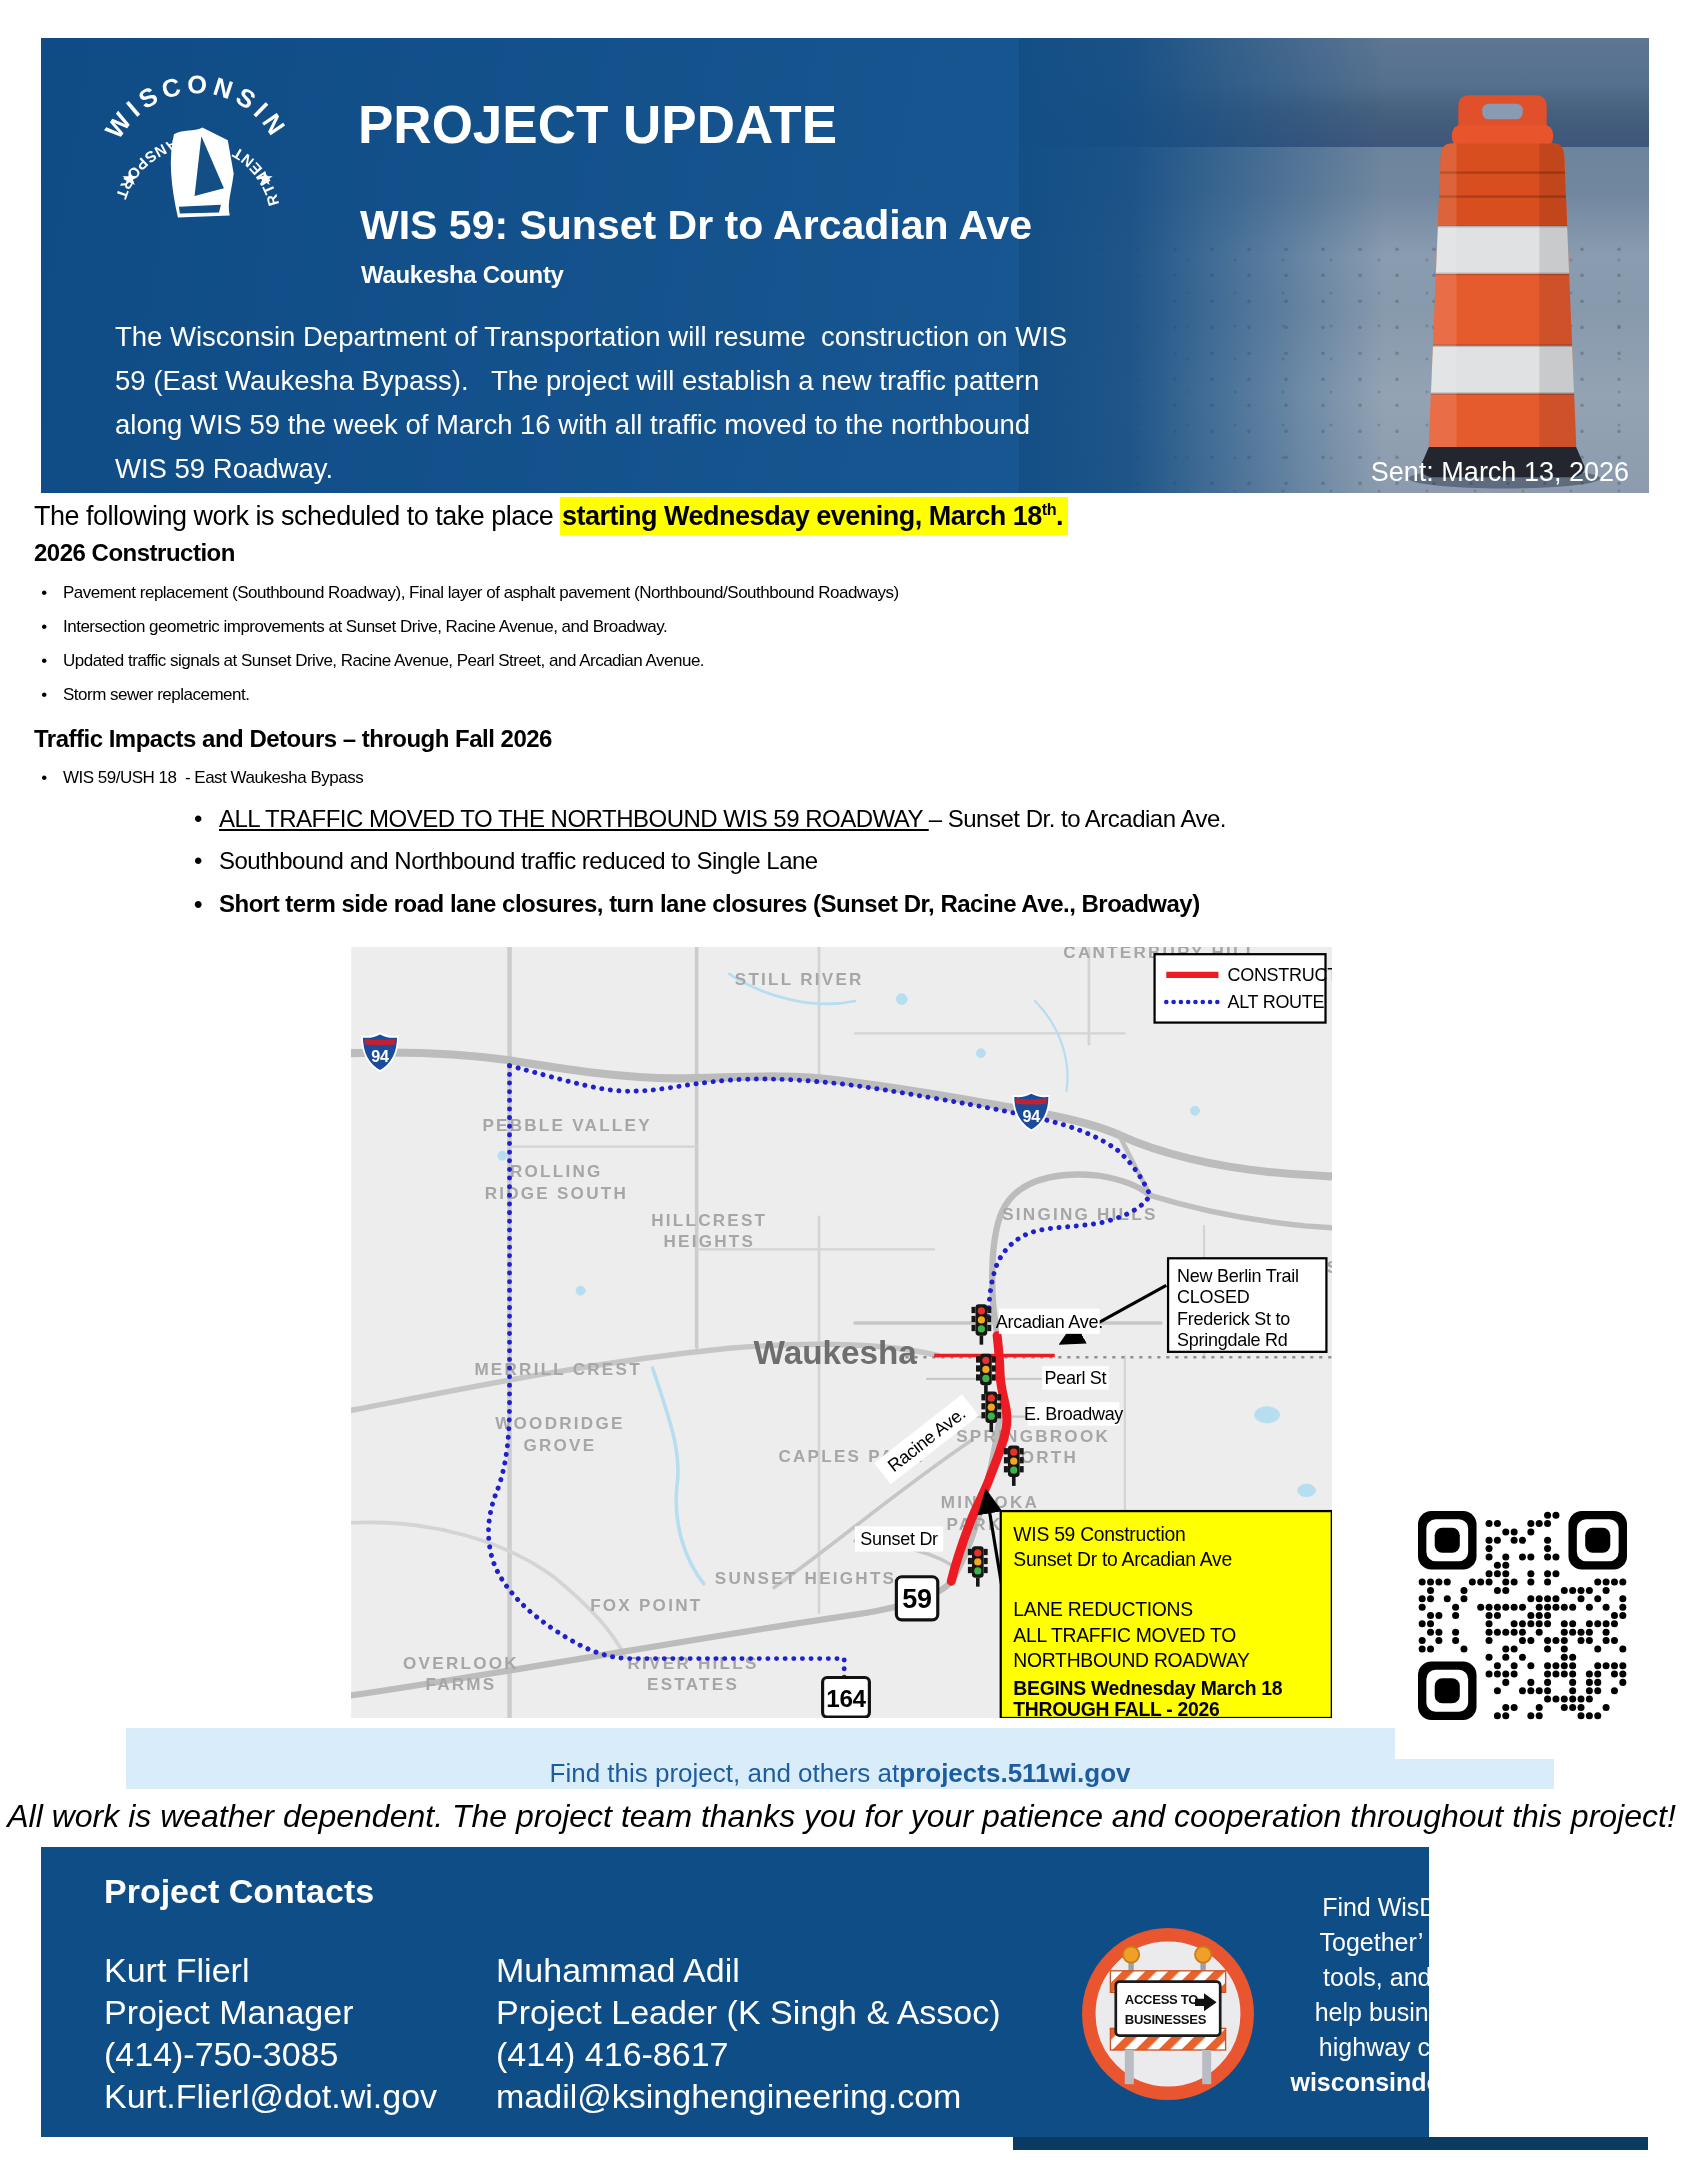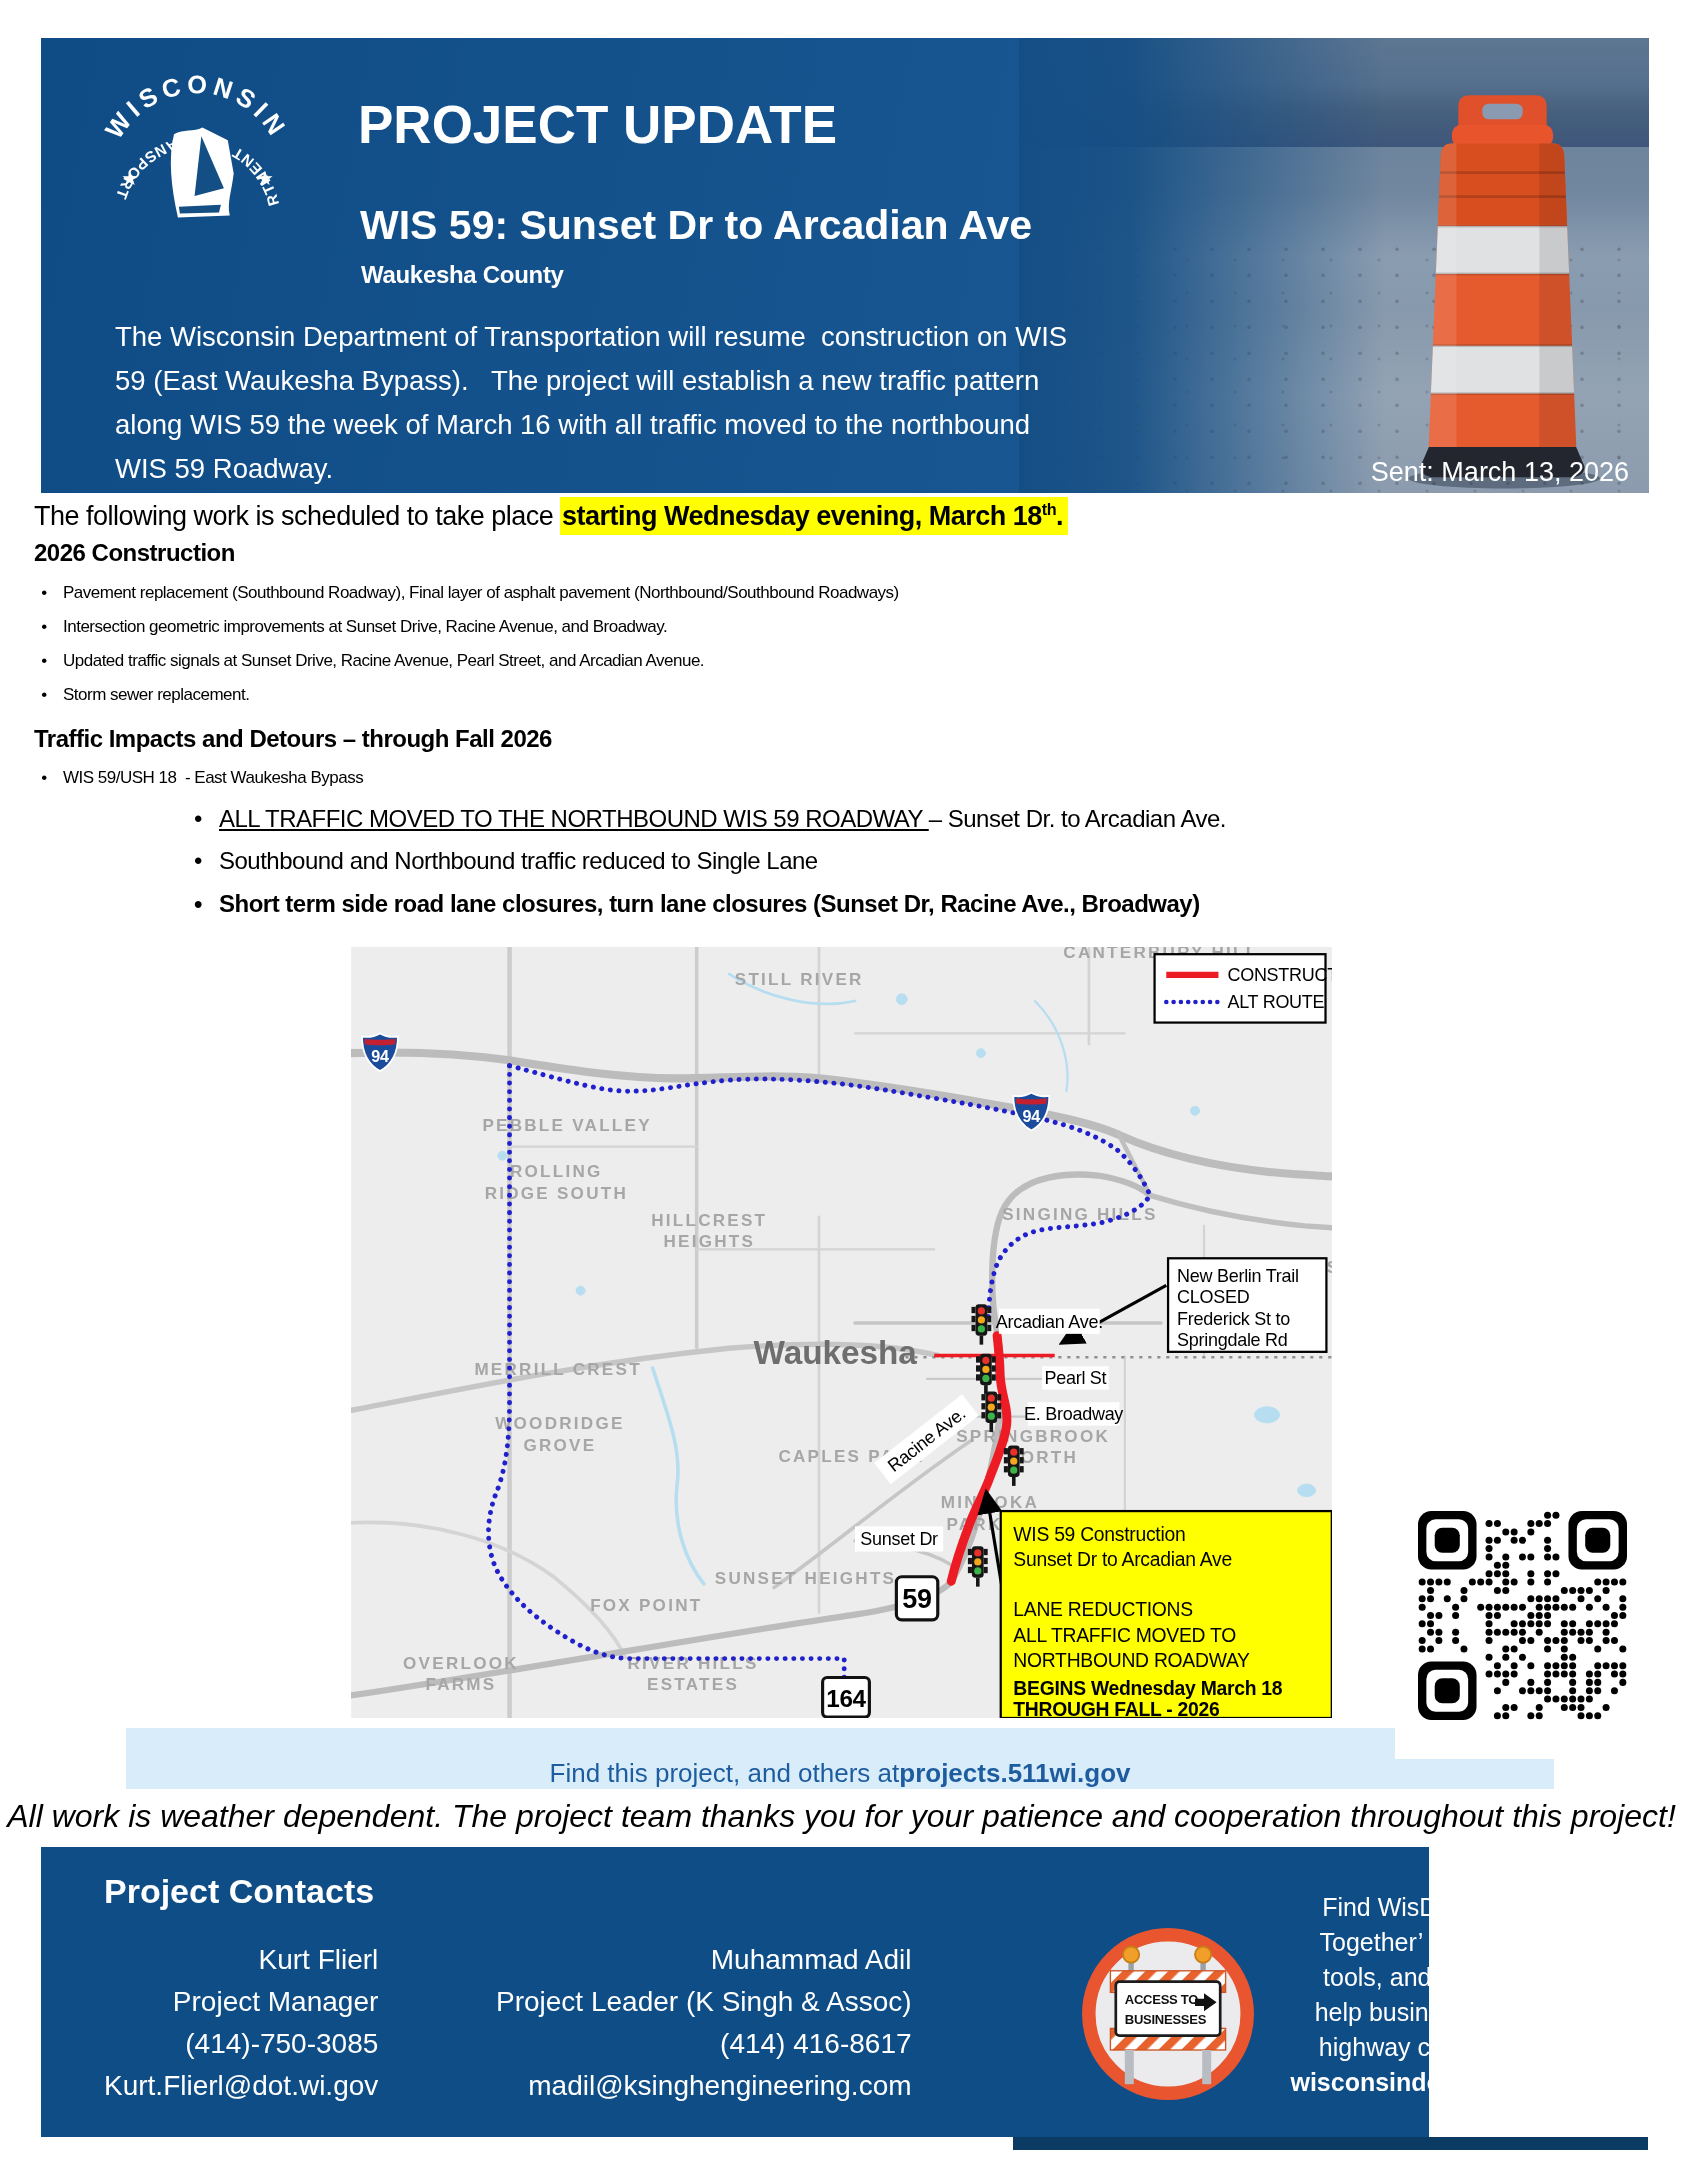--- a/index.html
+++ b/index.html
@@ -60,21 +60,21 @@
   
   #banner{position:absolute;left:126px;top:1728px;width:1428px;height:61px;background:#d9ecfa;
           display:flex;align-items:flex-end;justify-content:center;font-size:26px;color:#1d5c9e;letter-spacing:0;}
   #qr-patch{position:absolute;left:1395px;top:1482px;width:259px;height:277px;background:#fff;}
   #weather{position:absolute;left:0;top:1798px;width:1683px;text-align:center;
            font-size:32px;font-style:italic;letter-spacing:0;}
 
   
   #footer{position:absolute;left:41px;top:1847px;width:1388px;height:290px;background:#0f4d87;color:#fff;}
   #footer h2{position:absolute;left:63px;top:25px;margin:0;font-size:34px;letter-spacing:0;}
-  .contact{position:absolute;top:92px;font-size:28px;line-height:42px;letter-spacing:0;text-align:right;}
+  .contact{position:absolute;top:102px;font-size:34px;line-height:42px;letter-spacing:0;}
   #contact-1{left:63px;} #contact-2{left:455px;}
   #badge{position:absolute;left:1037px;top:77px;}
   #together{position:absolute;left:1197px;top:43px;width:423px;text-align:center;
             font-size:25px;line-height:35px;letter-spacing:0;}
   #together .i{}
   #footer-strip{position:absolute;left:1013px;top:2137px;width:635px;height:12.6px;background:#0b3a63;}
 </style>
 </head>
 <body>
 

